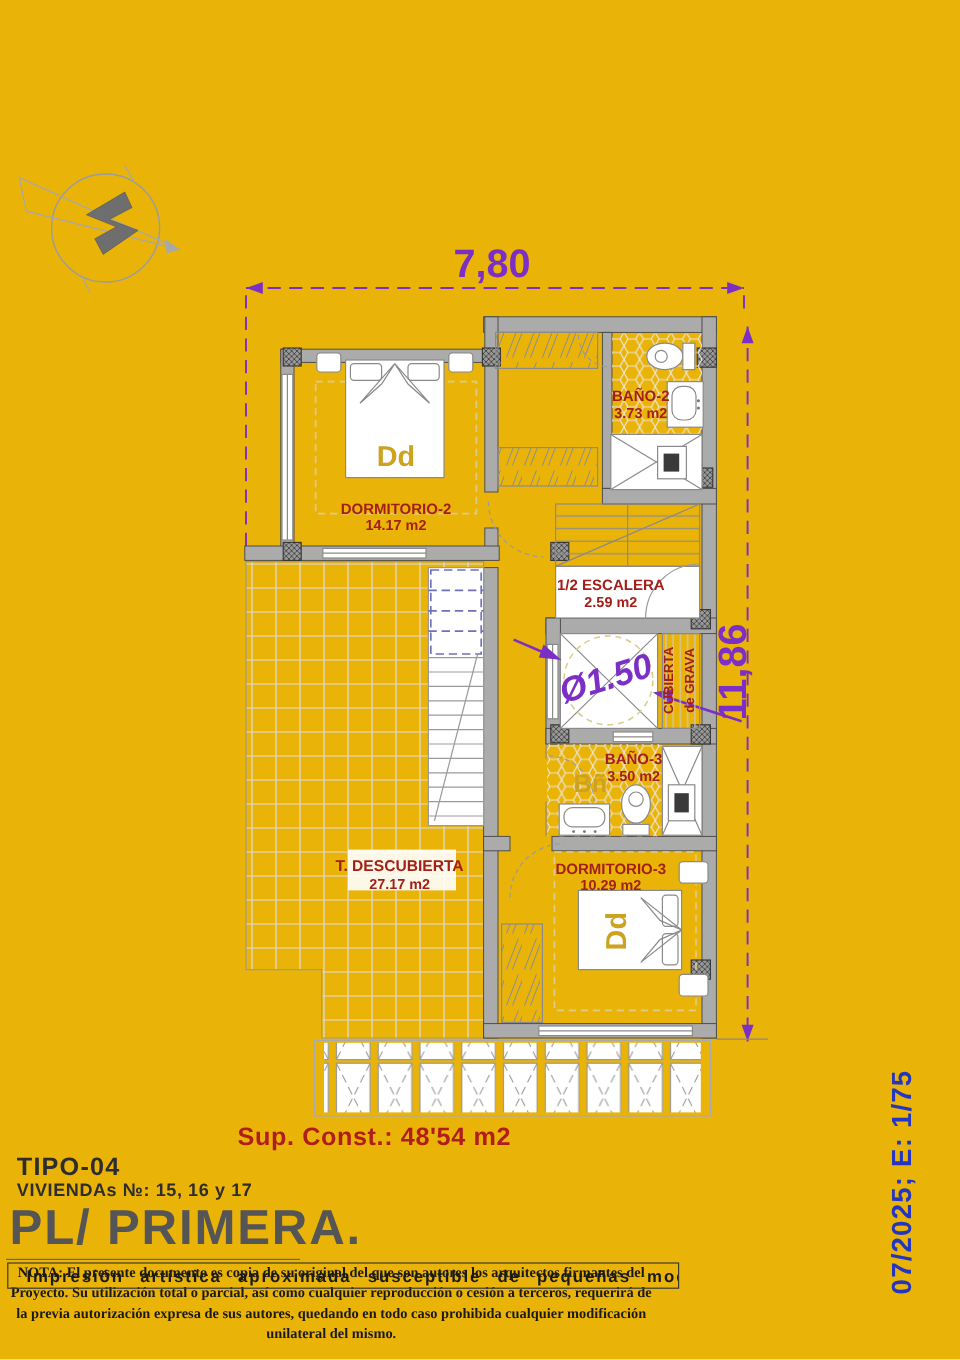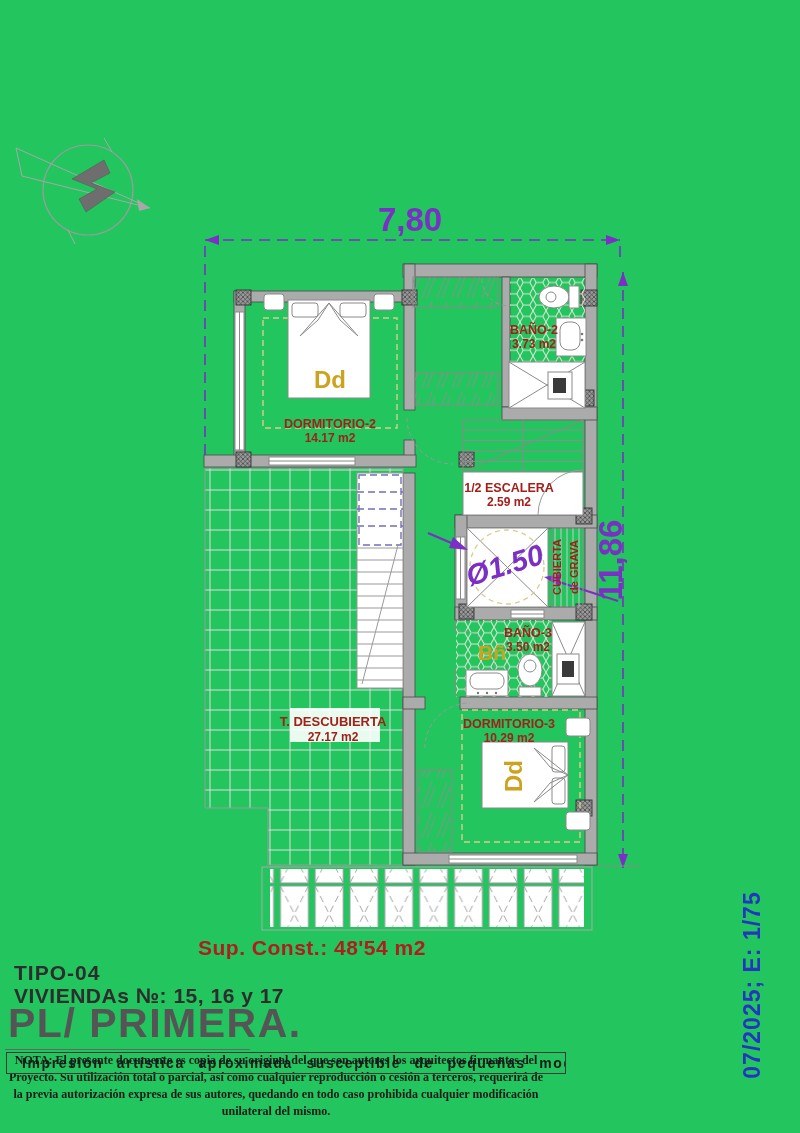--- a/index.html
+++ b/index.html
@@ -1,35 +1,35 @@
 <!DOCTYPE html>
 <html><head>
 <meta charset="utf-8">
 <style>
   html,body{margin:0;padding:0;background:#ffffff;}
-  #page{position:relative;width:800px;height:1133px;background:#22c55e;overflow:hidden;
+  #page{position:relative;width:800px;height:1133px;background:#eab308;overflow:hidden;
         font-family:"Liberation Sans",sans-serif;}
   svg text{font-family:"Liberation Sans",sans-serif;}
   .lbl{fill:#a3201a;font-weight:700;font-size:12.5px;text-anchor:middle;}
   .lblb{fill:#a3201a;font-weight:700;font-size:12px;text-anchor:middle;}
   .tag{fill:#cda21f;font-weight:700;font-size:24px;text-anchor:middle;}
   .dim{fill:#7c2fc4;font-weight:700;font-size:33px;text-anchor:middle;}
   .dia{fill:#7c2fc4;font-weight:700;font-style:italic;font-size:29px;text-anchor:middle;}
   .grava{fill:#a3201a;font-weight:700;font-size:11px;text-anchor:middle;}
   .dimline{stroke:#7c2fc4;stroke-width:1.6;stroke-dasharray:11 7;fill:none;}
   .wall{fill:#ababab;stroke:#4a4a4a;stroke-width:0.8;}
   .thin{stroke:#8a8a8a;stroke-width:1;fill:none;}
   .furn{fill:#ffffff;stroke:#8a8a8a;stroke-width:1;}
   .arc{stroke:#9a9a9a;stroke-width:1;fill:none;}
   .goldash{stroke:#d9cd8c;stroke-width:1.4;stroke-dasharray:6 4;fill:none;}
 
   .abs{position:absolute;}
   #supconst{left:198px;top:936px;font-size:21px;font-weight:700;color:#b01d1d;letter-spacing:0.5px;}
   #tipo{left:14px;top:961px;font-size:21px;font-weight:700;color:#2d2d2d;letter-spacing:1px;}
-  #viviendas{left:14px;top:984px;font-size:21px;font-weight:700;color:#2d2d2d;letter-spacing:0.5px;}
+  #viviendas{left:14px;top:984px;font-size:15px;font-weight:700;color:#2d2d2d;letter-spacing:0.5px;}
   #plfloor{left:8px;top:1000px;font-size:41px;font-weight:700;color:#555555;letter-spacing:1.5px;}
   #sepline{left:5px;top:1049px;width:245px;border-top:1.6px solid #666;height:0;}
   #nota{left:6px;top:1052px;width:540px;font-family:"Liberation Serif",serif;font-weight:700;
         font-size:12px;line-height:1.42;color:#1a1a1a;text-align:center;}
   #disclaimer{left:6px;top:1052px;width:528px;border:1.5px solid #3a3a3a;padding:2px 15px;
         font-size:14px;font-weight:700;color:#1a1a1a;letter-spacing:1.6px;word-spacing:8px;
         white-space:nowrap;overflow:hidden;}
   #datescale{left:752px;top:985px;transform:translate(-50%,-50%) rotate(-90deg);
         white-space:nowrap;font-size:23px;font-weight:700;color:#2436c0;letter-spacing:1px;}
 </style>

